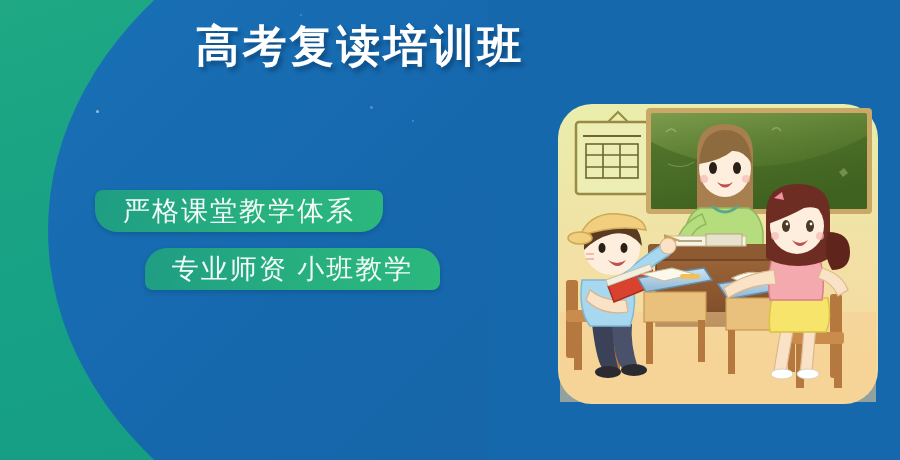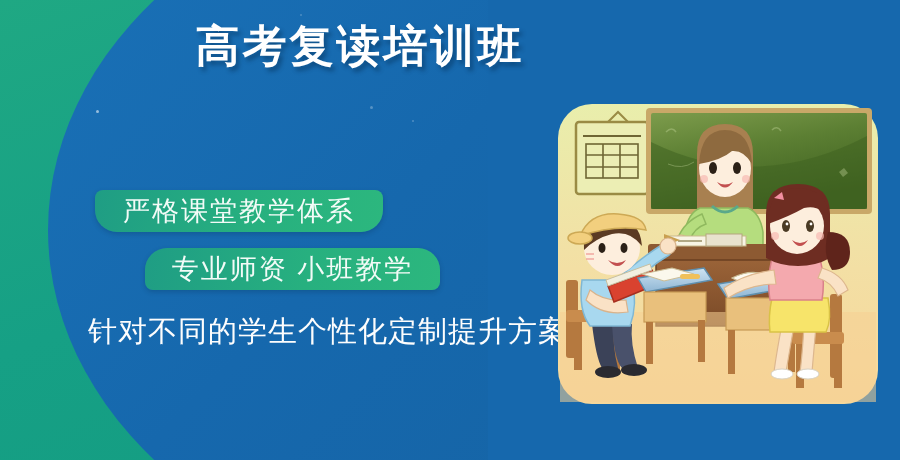--- a/index.html
+++ b/index.html
@@ -78,21 +78,20 @@
 
   <div id="title">高考复读培训班</div>
 
   <div class="pill" id="pill-1">
     <span>严格课堂教学体系</span>
   </div>
   <div class="pill" id="pill-2">
     <span>专业师资 小班教学</span>
   </div>
 
-  <div id="subline">针对不同的学生个性化定制提升方案</div>
 
   <div id="illo">
     <svg viewBox="0 0 324 308" xmlns="http://www.w3.org/2000/svg">
       <defs>
         <linearGradient id="bgPanel" x1="0" y1="0" x2="0" y2="1">
           <stop offset="0%" stop-color="#e9eeac"></stop>
           <stop offset="55%" stop-color="#f3dfa4"></stop>
           <stop offset="100%" stop-color="#f6d79a"></stop>
         </linearGradient>
         <linearGradient id="boardG" x1="0" y1="0" x2="0.4" y2="1">

